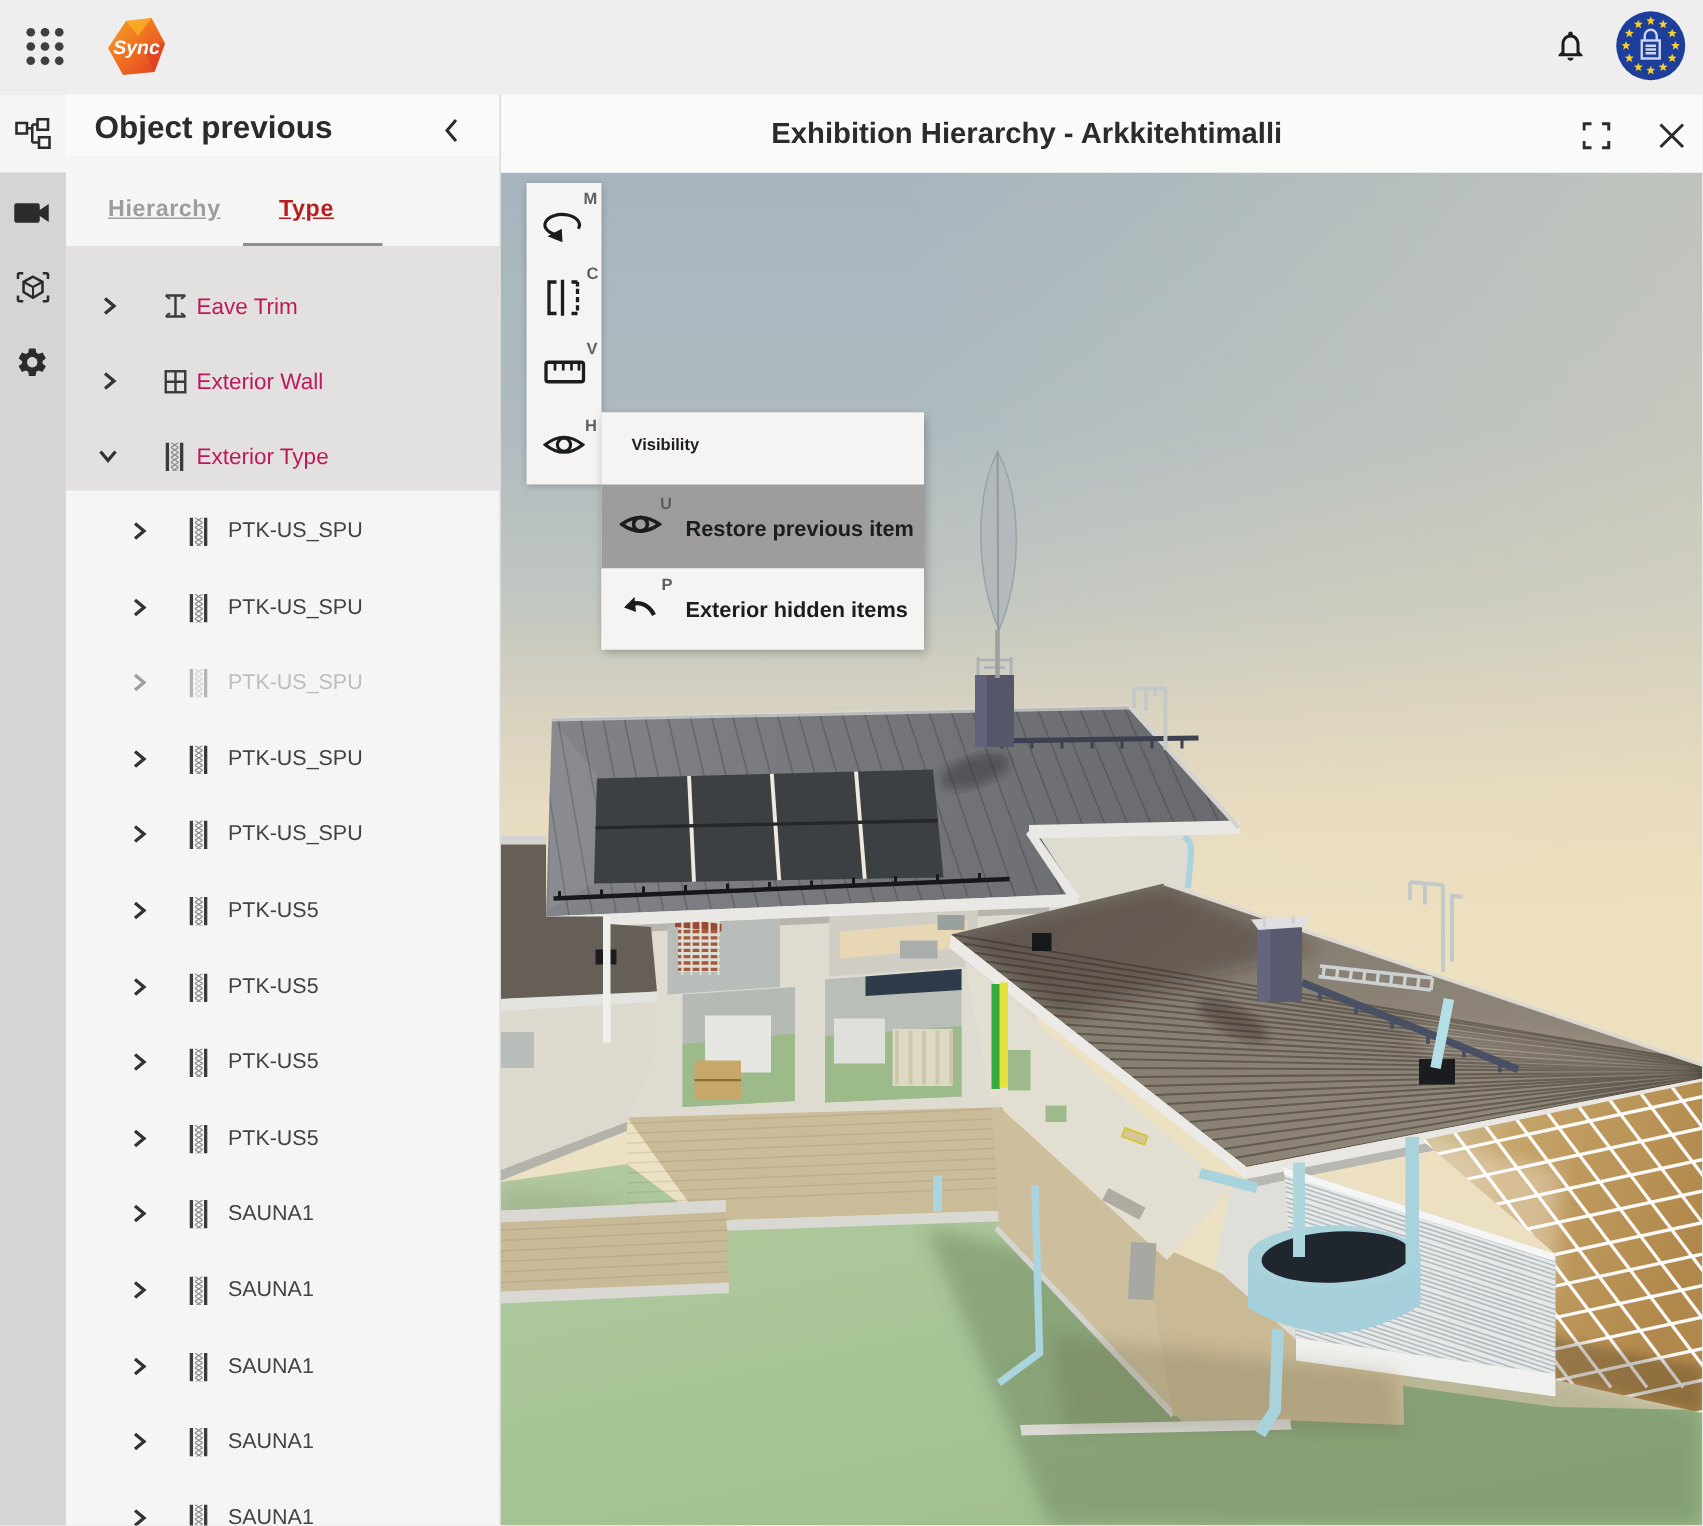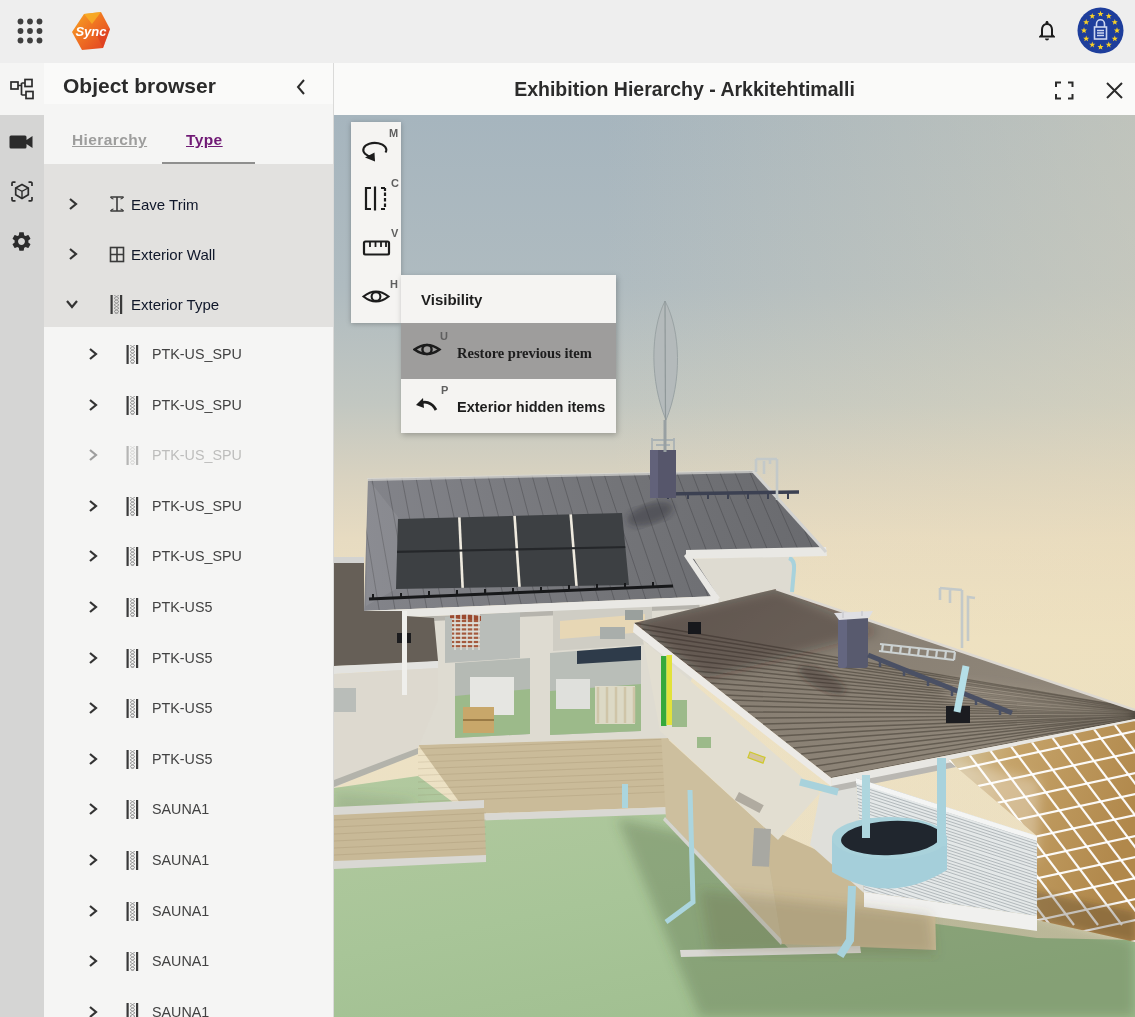--- a/index.html
+++ b/index.html
@@ -11,24 +11,24 @@
   #rail{left:0;top:63px;width:44px;height:954px;background:#d5d5d4;}
   #railtop{left:0;top:63px;width:44px;height:52px;background:#f5f5f4;}
   
   #panel{left:44px;top:63px;width:289px;height:954px;background:#f5f5f4;}
   #phead{left:44px;top:63px;width:289px;height:41px;background:#fafaf9;}
   #ptitle{left:63px;top:74px;font-size:21px;font-weight:700;color:#2b2b2b;letter-spacing:0;}
   #pcollapse{left:295px;top:78px;}
   #ptabs{left:44px;top:104px;width:289px;height:60px;background:#f5f5f4;}
   .tab{font-size:15.5px;font-weight:700;letter-spacing:0.4px;text-decoration:underline;}
   #tab1{left:72px;top:131px;color:#9d9d9c;}
-  #tab2{left:186px;top:131px;color:#701a75;}
+  #tab2{left:186px;top:131px;color:#b91c1c;}
   #tabline{left:162px;top:162px;width:93px;height:2px;background:#8f8f8e;}
   #treetop{left:44px;top:164px;width:289px;height:163px;background:#e2e1df;}
-  .rowtext{font-size:15px;color:#0f172a;}
+  .rowtext{font-size:15px;color:#be185d;}
   
   #vhead{left:334px;top:63px;width:801px;height:52px;background:#fafaf9;}
   #vtitle{left:334px;top:78px;width:701px;text-align:center;font-size:19.5px;font-weight:700;color:#2b2b2b;}
   
   #tools{left:351px;top:122px;width:50px;height:201px;background:#f5f4f2;box-shadow:0 1px 5px rgba(0,0,0,0.25);}
   .tletter{position:absolute;font-size:11px;font-weight:700;color:#5f5f5f;}
   #menu{left:401px;top:275px;width:215px;height:158px;background:#f5f4f2;box-shadow:1px 2px 6px rgba(0,0,0,0.25);}
   #mrow1{left:401px;top:275px;width:215px;height:48px;background:#f5f4f2;}
   #mrow2{left:401px;top:323px;width:215px;height:56px;background:#9e9d9c;}
   #mrow3{left:401px;top:379px;width:215px;height:54px;background:#f5f4f2;}
@@ -112,21 +112,21 @@
       <path d="M6.8 9 L13 12.3 L19.2 9 M13 12.3 V19.2" stroke-width="1.4"></path>
       <path d="M3 7 V4.2 a1 1 0 0 1 1 -1 H6.5 M19.5 3.2 H22 a1 1 0 0 1 1 1 V7 M23 18 v2.8 a1 1 0 0 1 -1 1 H19.5 M6.5 21.8 H4 a1 1 0 0 1 -1 -1 V18"></path>
     </g>
   </svg>
   <svg class="abs" style="left:10px;top:230px" width="23" height="23" viewBox="0 0 24 24">
     <path fill="#2b2b2b" d="M19.14 12.94c.04-.3.06-.61.06-.94 0-.32-.02-.64-.07-.94l2.03-1.58c.18-.14.23-.41.12-.61l-1.92-3.32c-.12-.22-.37-.29-.59-.22l-2.39.96c-.5-.38-1.03-.7-1.62-.94l-.36-2.54c-.04-.24-.24-.41-.48-.41h-3.84c-.24 0-.43.17-.47.41l-.36 2.54c-.59.24-1.13.57-1.62.94l-2.39-.96c-.22-.08-.47 0-.59.22L2.74 8.87c-.12.21-.08.47.12.61l2.03 1.58c-.05.3-.09.63-.09.94s.02.64.07.94l-2.03 1.58c-.18.14-.23.41-.12.61l1.92 3.32c.12.22.37.29.59.22l2.39-.96c.5.38 1.03.7 1.62.94l.36 2.54c.05.24.24.41.48.41h3.84c.24 0 .44-.17.47-.41l.36-2.54c.59-.24 1.13-.56 1.62-.94l2.39.96c.22.08.47 0 .59-.22l1.92-3.32c.12-.22.07-.47-.12-.61l-2.01-1.58zM12 15.6c-1.98 0-3.6-1.62-3.6-3.6s1.62-3.6 3.6-3.6 3.6 1.62 3.6 3.6-1.62 3.6-3.6 3.6z"></path>
   </svg>
 
   <div id="panel" class="abs"></div>
   <div id="phead" class="abs"></div>
-  <div id="ptitle" class="abs">Object browser</div>
+  <div id="ptitle" class="abs">Object previous</div>
   <svg id="pcollapse" class="abs" width="12" height="18">
     <path d="M9 2 L3 9 L9 16" fill="none" stroke="#2b2b2b" stroke-width="2"></path>
   </svg>
   <div id="ptabs" class="abs"></div>
   <div id="tab1" class="abs tab">Hierarchy</div>
   <div id="tab2" class="abs tab">Type</div>
   <div id="tabline" class="abs"></div>
   <div id="treetop" class="abs"></div>
   <div id="tree" class="abs" style="left:44px;top:164px;width:289px;height:853px;overflow:hidden;"></div>
   <svg class="abs" style="left:68px;top:197px" width="10" height="14">
@@ -826,15 +826,15 @@
     <path d="M1.5 10.5 Q 14 1.5 26.5 10.5 Q 14 19.5 1.5 10.5 Z" fill="none" stroke="#1c1c1c" stroke-width="2.4"></path>
     <circle cx="14" cy="10.5" r="4.6" fill="none" stroke="#1c1c1c" stroke-width="2.4"></circle>
   </svg>
   <div class="tletter" style="left:440px;top:330px">U</div>
   <svg class="abs" style="left:414px;top:396px" width="26" height="20">
     <path d="M9 2 L2 9 L10 12" fill="#1c1c1c"></path>
     <path d="M4.5 8.5 C 10 4 18 6 22 14" fill="none" stroke="#1c1c1c" stroke-width="2.8"></path>
   </svg>
   <div class="tletter" style="left:441px;top:384px">P</div>
 
-  <div class="mtext" style="left:421px;top:291px;font-size:15px;text-align:center;">Visibility</div>
-  <div class="mtext" style="left:457px;top:345px;font-size:14.5px;font-family:Liberation Serif, serif;">Restore previous item</div>
+  <div class="mtext" style="left:421px;top:291px;font-size:11px;text-align:center;">Visibility</div>
+  <div class="mtext" style="left:457px;top:345px;font-size:14.5px;">Restore previous item</div>
   <div class="mtext" style="left:457px;top:399px;font-size:14.5px;">Exterior hidden items</div>
 
 </body></html>

